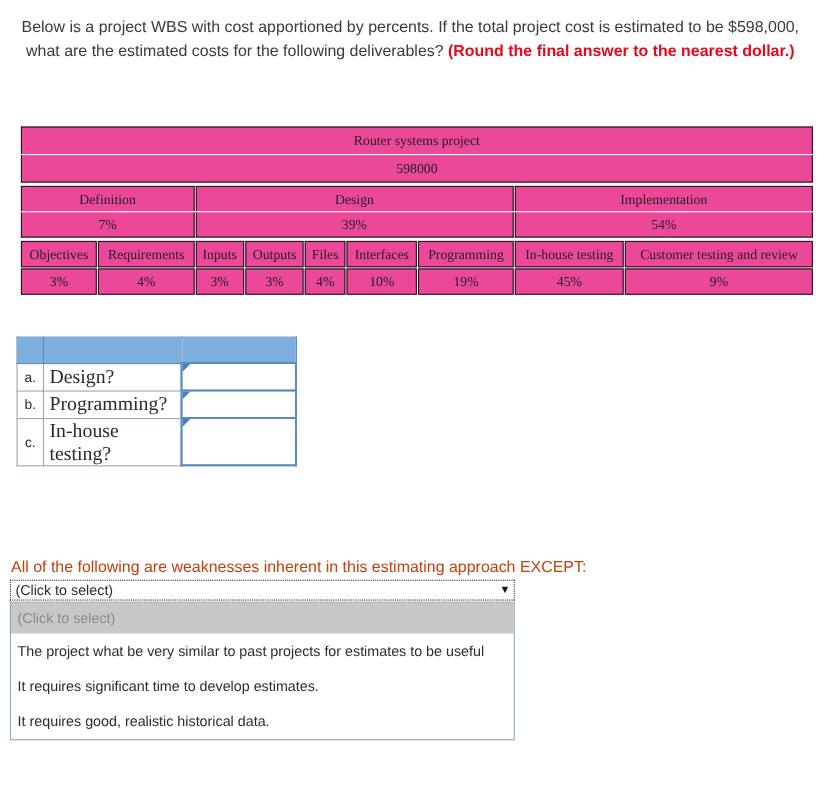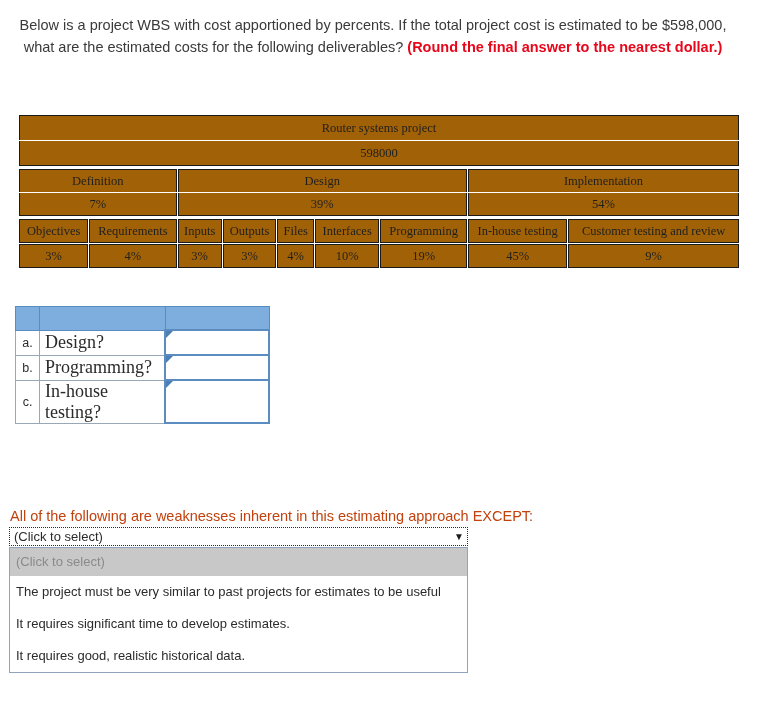--- a/index.html
+++ b/index.html
@@ -43,21 +43,21 @@
     font-family: "Liberation Serif", serif;
     font-size: 12.5px;
     color: #1f1f1f;
   }
   #wbs td {
     border: 1px solid #ololo;
     border: 1px solid #1a1a1a;
     text-align: center;
     vertical-align: middle;
     padding: 2px 1px;
-    background: #a16207;
+    background: #ec4899;
     white-space: nowrap;
   }
   #wbs td.title-cell {
     border-bottom: none;
     height: 20px;
   }
   #wbs td.total-cell {
     border-top: none;
     height: 20px;
   }
@@ -300,16 +300,16 @@
 
 <div id="q2">All of the following are weaknesses inherent in this estimating approach EXCEPT:</div>
 
 <div id="select-box">
   <span class="sel-value">(Click to select)</span>
   <span class="sel-arrow">▼</span>
 </div>
 
 <div id="option-list">
   <div class="opt placeholder">(Click to select)</div>
-  <div class="opt">The project must be very similar to past projects for estimates to be useful</div>
+  <div class="opt">The project what be very similar to past projects for estimates to be useful</div>
   <div class="opt">It requires significant time to develop estimates.</div>
   <div class="opt">It requires good, realistic historical data.</div>
 </div>
 
 </body></html>

